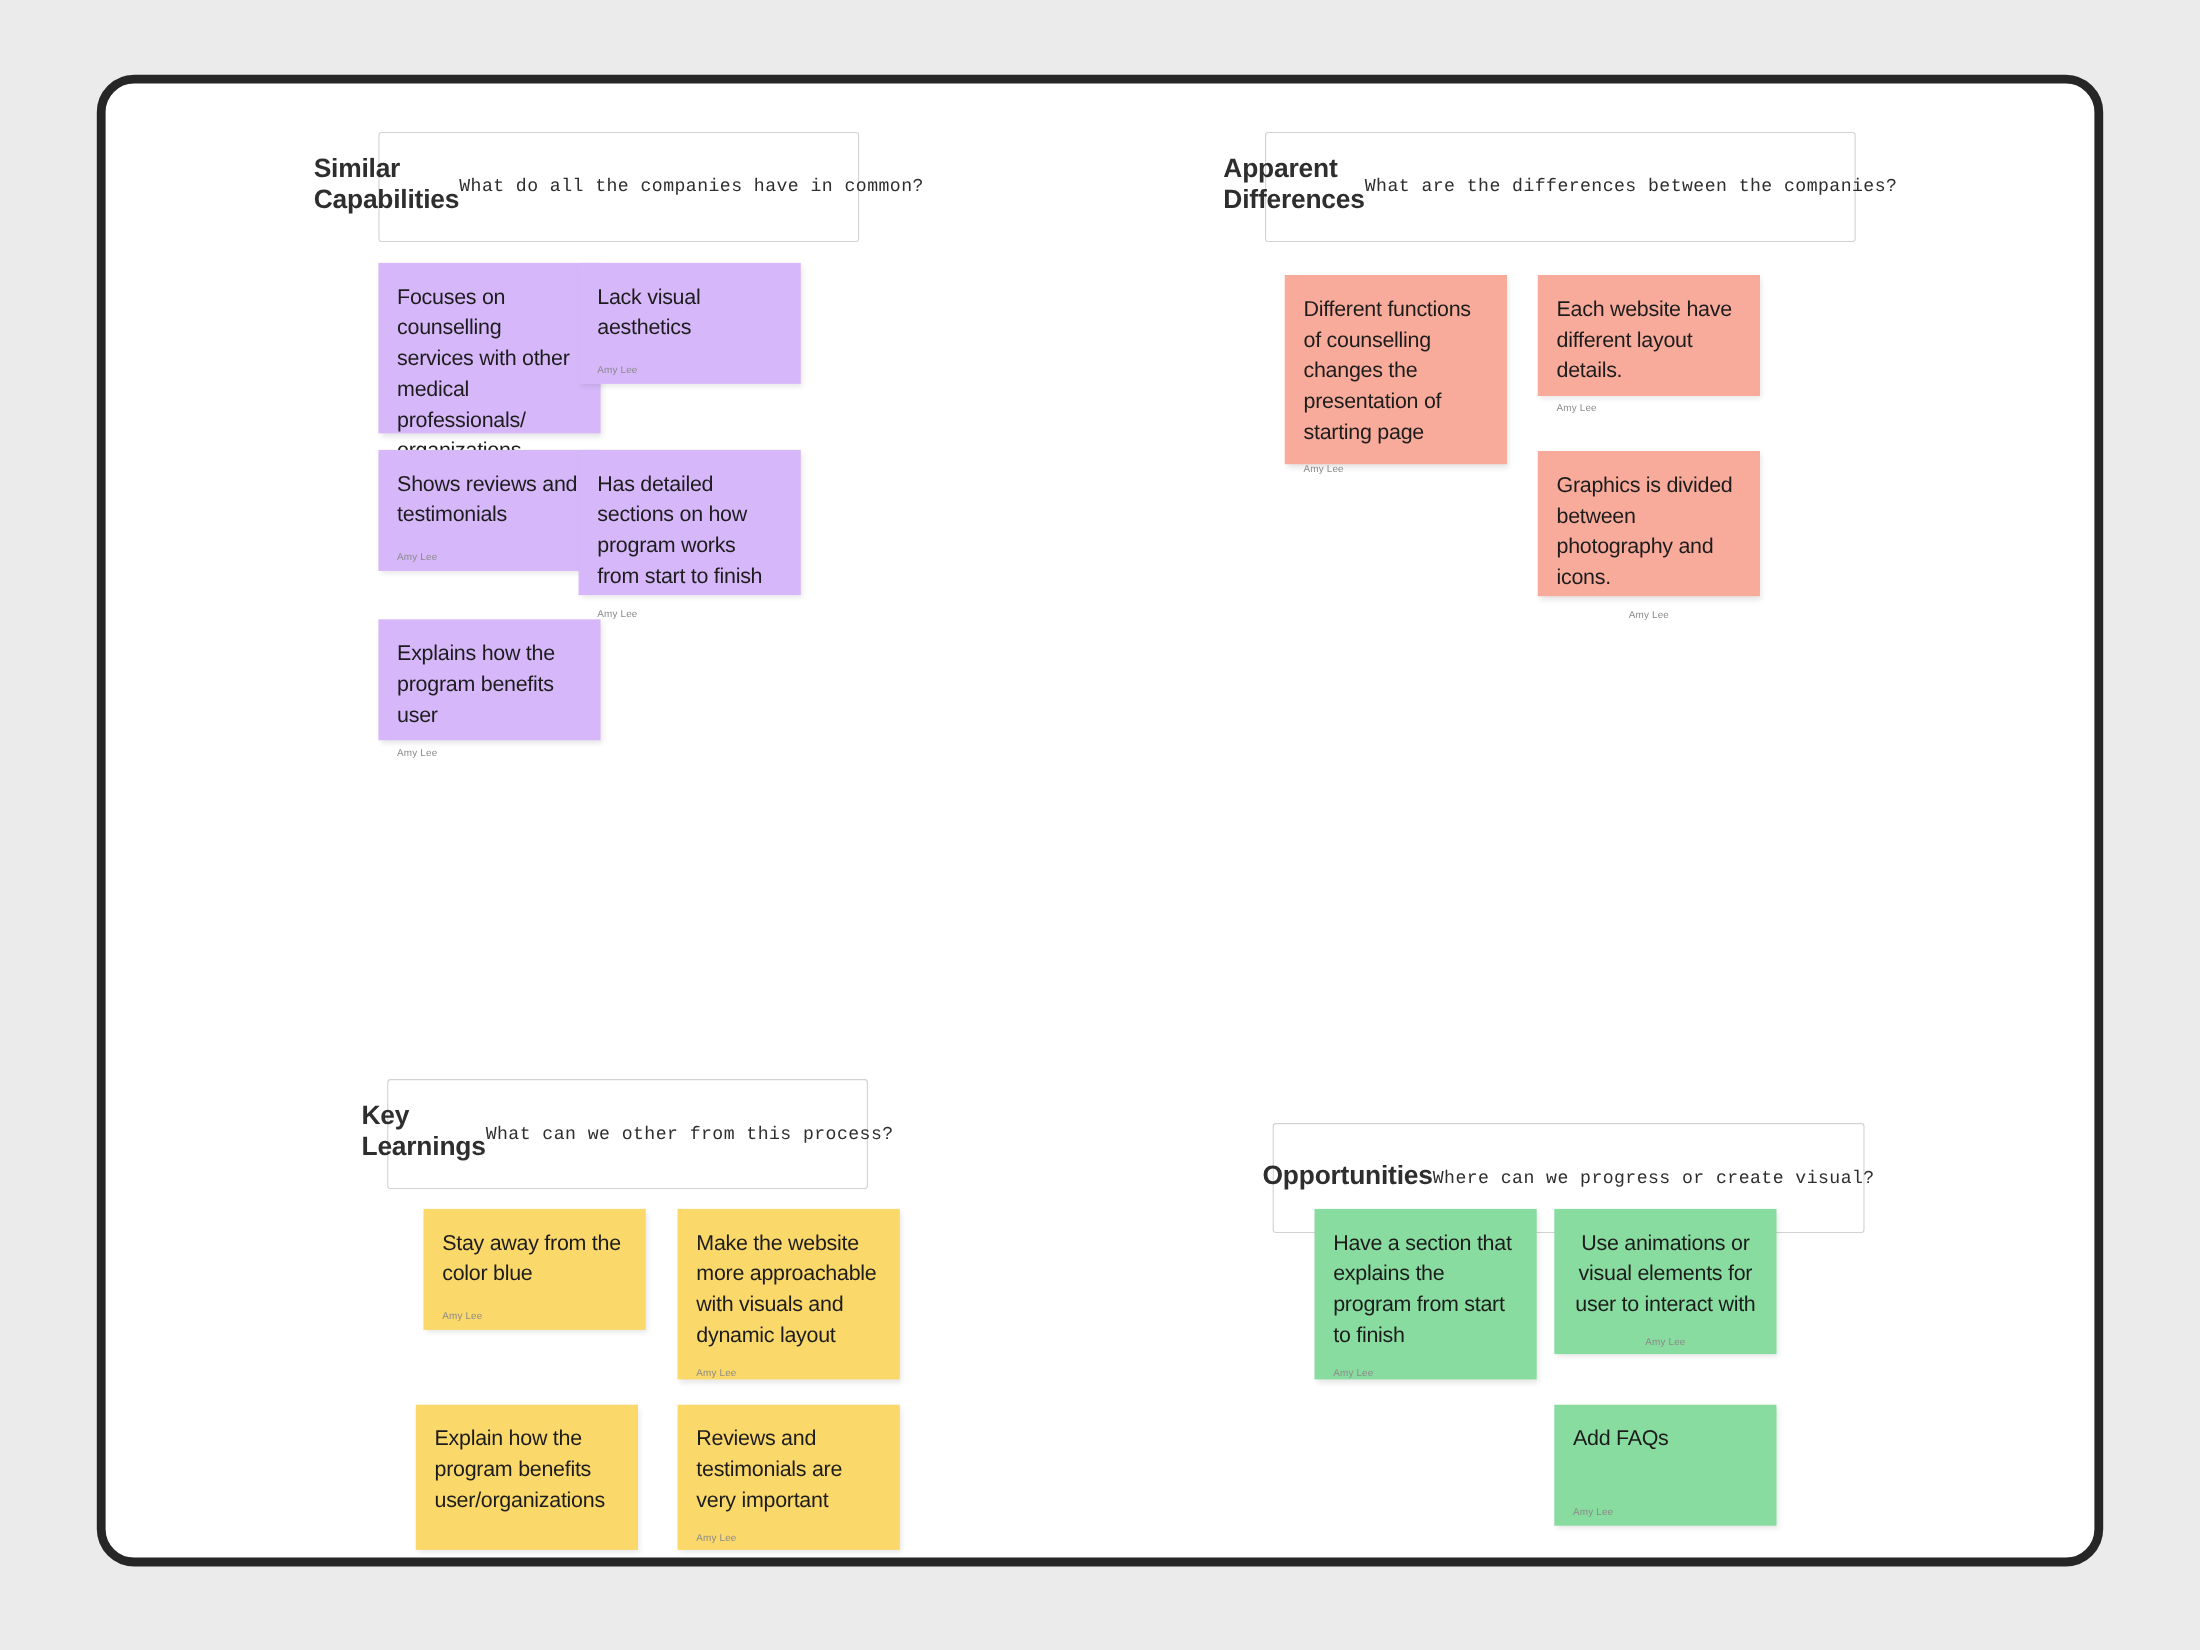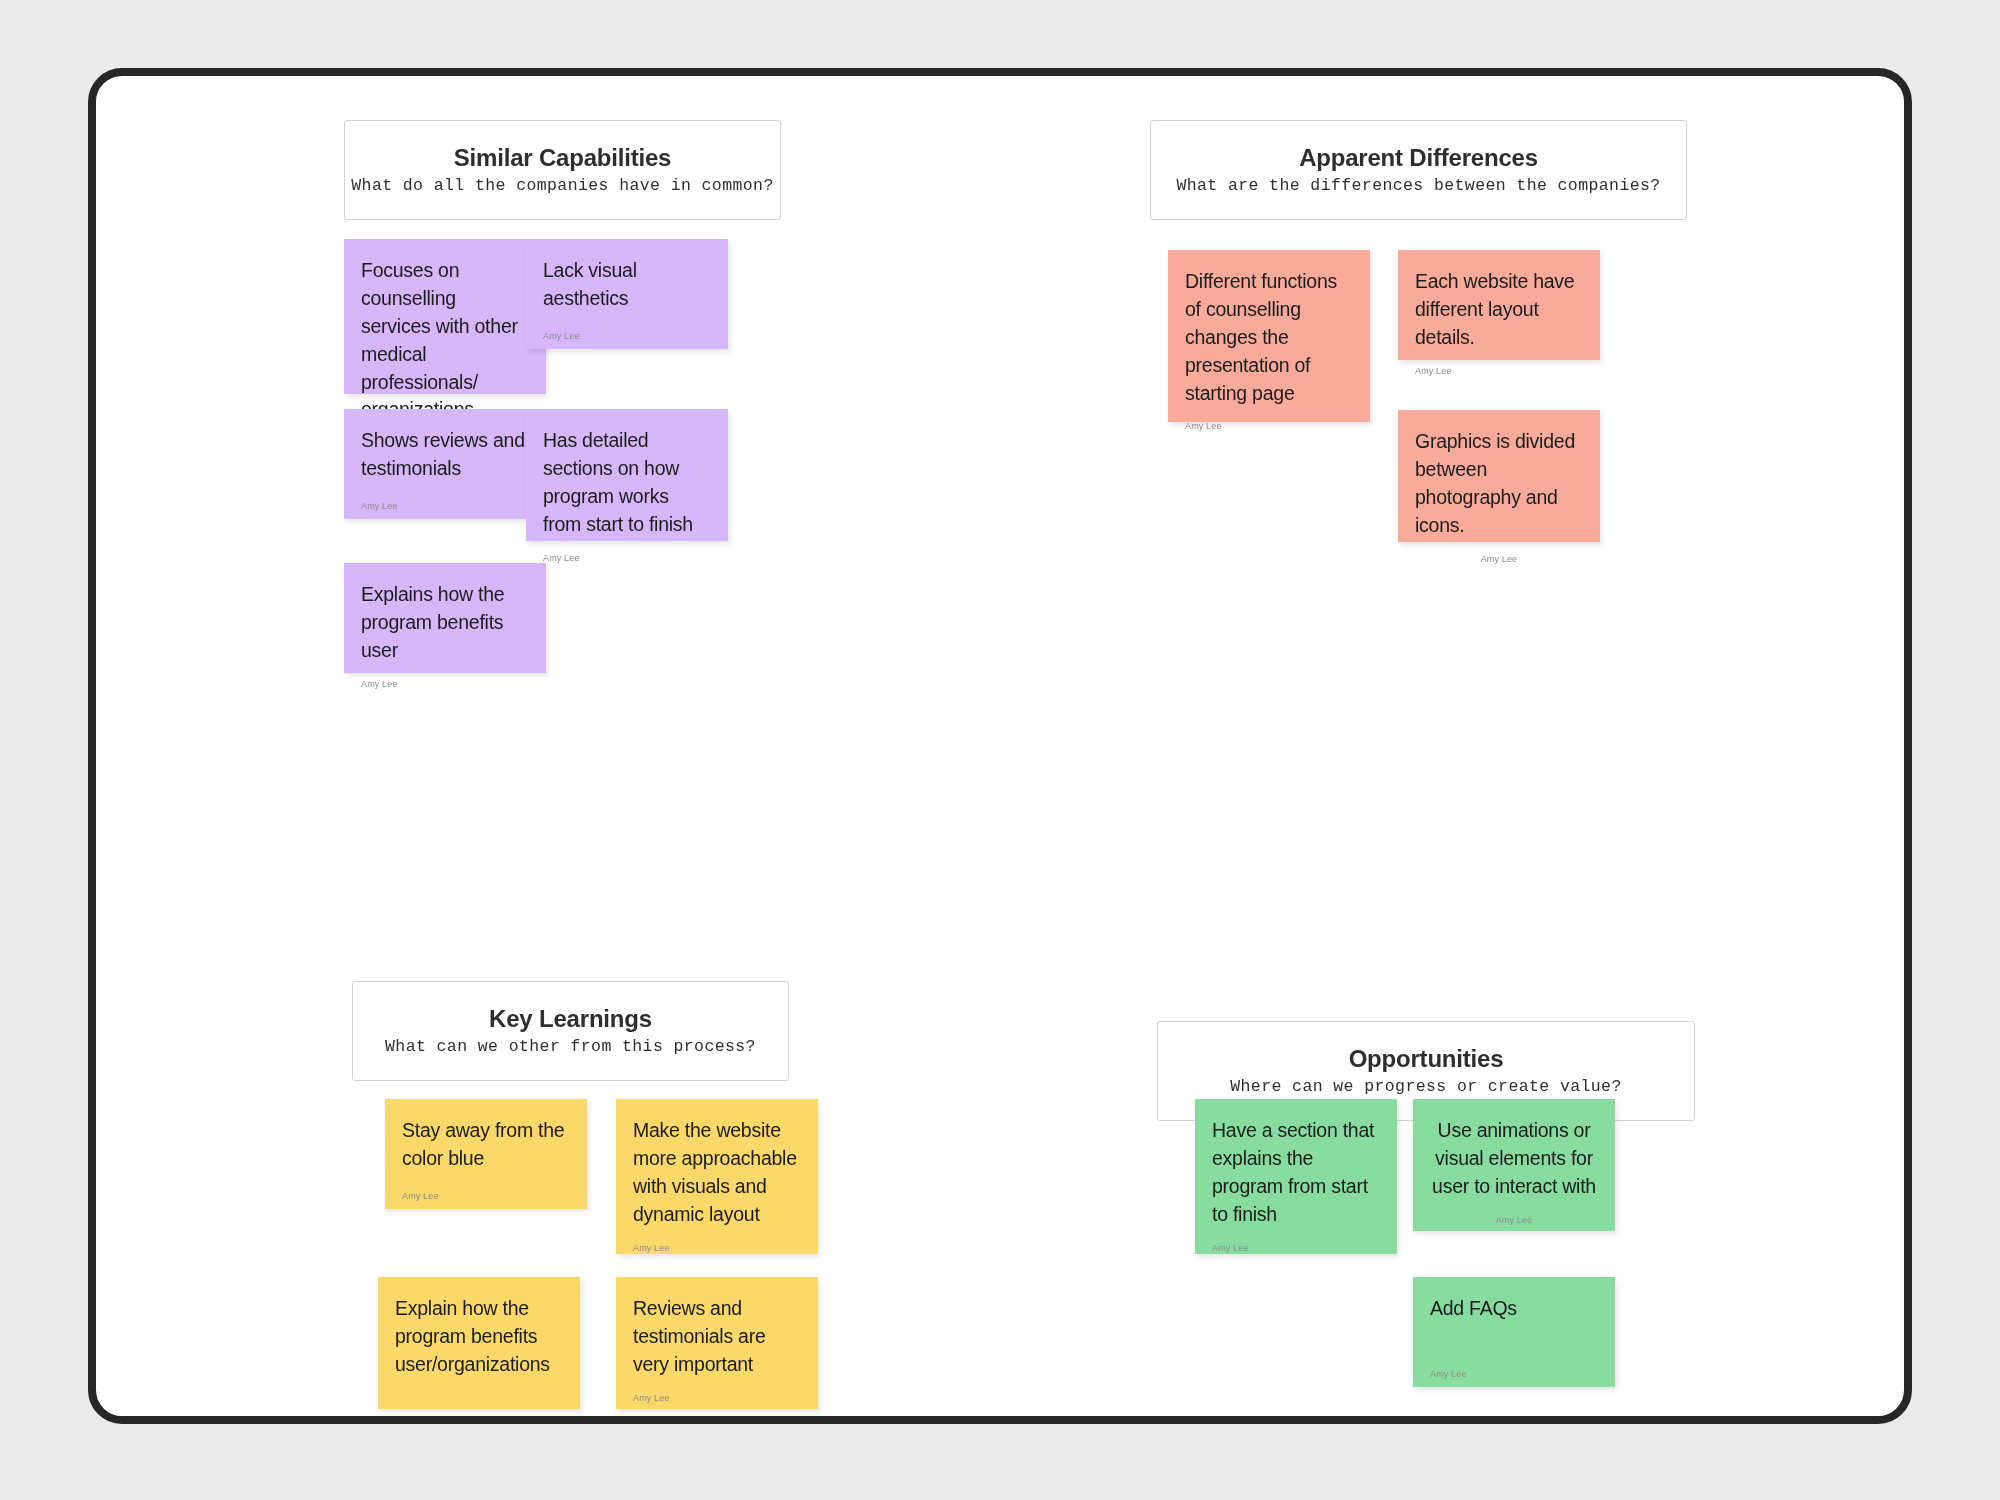--- a/index.html
+++ b/index.html
@@ -39,24 +39,23 @@
   }
 
   
   .section-header {
     position: absolute;
     border: 1px solid #d2d2d2;
     border-radius: 3px;
     background: #ffffff;
     box-sizing: border-box;
     display: flex;
-    flex-direction: column;
+    flex-direction: row;
     align-items: center;
     justify-content: center;
-    text-align: right;
   }
   .section-title {
     font-family: "Liberation Sans", sans-serif;
     font-weight: bold;
     font-size: 24px;
     color: #2e2e2e;
     letter-spacing: -0.2px;
     line-height: 1.15;
     margin-bottom: 5px;
   }
@@ -184,21 +183,21 @@
       <div class="sticky-note" style="left:520px; top:523px; width:202px; height:132px; background:#fbd86a;">
         <div class="note-text">Reviews and testimonials are very important</div>
         <div class="note-author">Amy Lee</div>
       </div>
     </div>
 
     <div class="quadrant" style="left:912px; top:678px; width:912px; height:678px;">
 
       <div class="section-header" style="left:149px; top:227px; width:538px; height:100px;margin-top:40px;">
         <div class="section-title">Opportunities</div>
-        <div class="section-subtitle">Where can we progress or create value?</div>
+        <div class="section-subtitle">Where can we progress or create visual?</div>
       </div>
 
       <div class="sticky-note" style="left:187px; top:345px; width:202px; height:155px; background:#89dca0;">
         <div class="note-text">Have a section that explains the program from start to finish</div>
         <div class="note-author">Amy Lee</div>
       </div>
 
       <div class="sticky-note" style="left:405px; top:345px; width:202px; height:132px; background:#89dca0;text-align:center;">
         <div class="note-text">Use animations or visual elements for user to interact with</div>
         <div class="note-author">Amy Lee</div>

